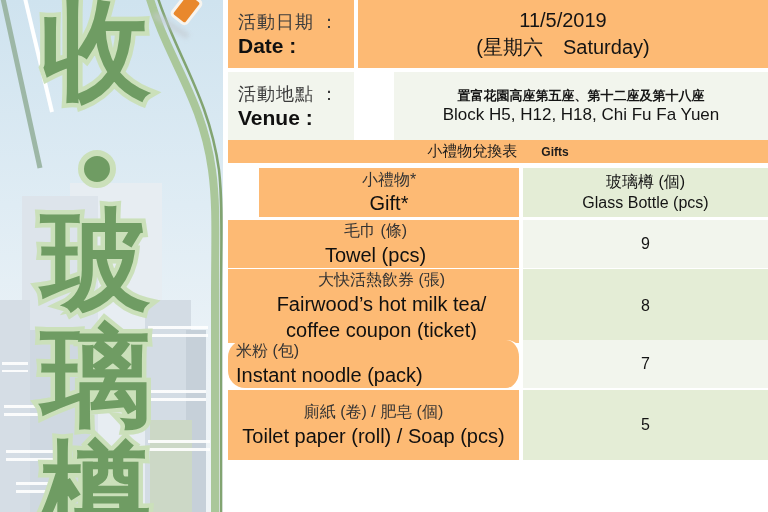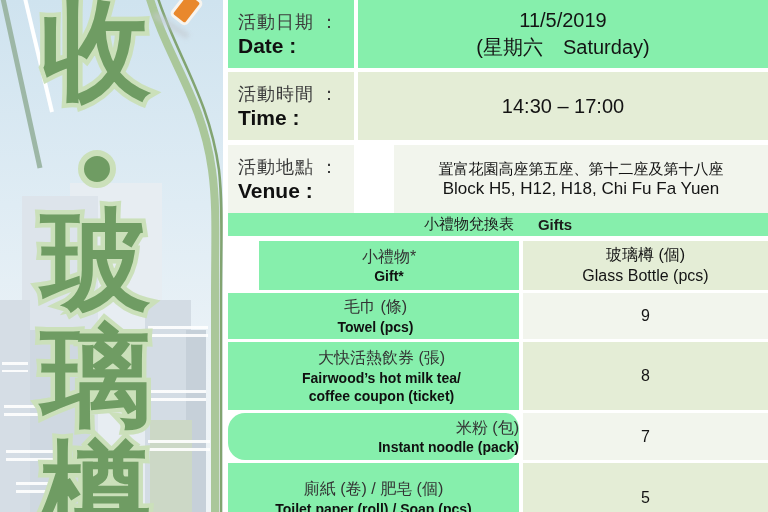--- a/index.html
+++ b/index.html
@@ -41,33 +41,33 @@
     transform:rotate(33deg);filter:blur(2px);
   }
   
   .panel{position:absolute;left:228px;top:0;width:540px;height:512px;}
   .irow,.grow{display:grid;}
   .irow{grid-template-columns:130px 1fr;}
   .grow{grid-template-columns:295px 1fr;}
   .cell{display:flex;flex-direction:column;justify-content:center;}
   .lcell{align-items:flex-start;padding-left:10px;border-right:4px solid #ffffff;box-sizing:border-box;}
   .vcell{align-items:center;text-align:center;}
-  .bg-green{background:#86efac;}
+  .bg-green{background:#fdba74;}
   .bg-light{background:#e4edd6;}
   .bg-white{background:#f2f5ed;}
   .lab-zh{font-size:18px;color:#3b3b3b;letter-spacing:1px;}
   .lab-en{font-size:21px;font-weight:700;color:#101010;}
   .val-lg{font-size:20px;color:#141414;line-height:1.35;white-space:pre-line;}
-  .venue-zh{font-size:15px;font-weight:400;color:#141414;}
+  .venue-zh{font-size:13px;font-weight:700;color:#141414;}
   .venue-en{font-size:17px;color:#141414;}
   .gifts-title{height:23px;display:flex;align-items:center;justify-content:center;gap:24px;}
   .gifts-title .t-zh{font-size:15px;color:#1c1c1c;}
-  .gifts-title .t-en{font-size:15px;font-weight:700;color:#1c1c1c;}
+  .gifts-title .t-en{font-size:12px;font-weight:700;color:#1c1c1c;}
   .g-zh{font-size:16px;color:#333333;line-height:1.35;}
-  .g-en{font-size:14px;font-weight:700;color:#101010;line-height:1.3;}
+  .g-en{font-size:20px;font-weight:400;color:#101010;line-height:1.3;}
   .g-en-reg{font-size:16px;font-weight:400;color:#141414;line-height:1.3;}
   .qty{font-size:16px;color:#141414;}
   .mb4{margin-bottom:4px;} .mb5{margin-bottom:5px;} .mb7{margin-bottom:0;gap:36px;} .mb3{margin-bottom:3px;}
   .h68{height:68px;} .h49{height:49px;} .h46{height:46px;} .h47{height:47px;} .h70{height:70px;}
 </style>
 </head>
 <body>
 
 <div class="stage">
 
@@ -124,29 +124,20 @@
       <div class="cell lcell bg-green">
         <span class="lab-zh">活動日期 ：</span>
         <span class="lab-en">Date :</span>
       </div>
       <div class="cell vcell bg-green">
         <span class="val-lg">11/5/2019</span>
         <span class="val-lg">(星期六　Saturday)</span>
       </div>
     </div>
 
-    <div class="irow h68 mb5">
-      <div class="cell lcell bg-light">
-        <span class="lab-zh">活動時間 ：</span>
-        <span class="lab-en">Time :</span>
-      </div>
-      <div class="cell vcell bg-light">
-        <span class="val-lg">14:30 – 17:00</span>
-      </div>
-    </div>
 
     <div class="irow h68 mb7">
       <div class="cell lcell bg-white">
         <span class="lab-zh">活動地點 ：</span>
         <span class="lab-en">Venue :</span>
       </div>
       <div class="cell vcell bg-white">
         <span class="venue-zh">置富花園高座第五座、第十二座及第十八座</span>
         <span class="venue-en">Block H5, H12, H18, Chi Fu Fa Yuen</span>
       </div>
@@ -183,21 +174,21 @@
         <span class="g-zh">大快活熱飲券 (張)</span>
         <span class="g-en">Fairwood’s hot milk tea/</span>
         <span class="g-en">coffee coupon (ticket)</span>
       </div>
       <div class="cell vcell bg-light">
         <span class="qty">8</span>
       </div>
     </div>
 
     <div class="grow h47 mb3">
-      <div class="cell vcell lcell bg-green" style="align-items:flex-end;padding-left:0;border-radius:17px;">
+      <div class="cell vcell lcell bg-green" style="align-items:flex-start;padding-left:8px;border-radius:17px;">
         <span class="g-zh">米粉 (包)</span>
         <span class="g-en">Instant noodle (pack)</span>
       </div>
       <div class="cell vcell bg-white">
         <span class="qty">7</span>
       </div>
     </div>
 
     <div class="grow h70">
       <div class="cell vcell lcell bg-green" style="align-items:center;padding-left:0;">

